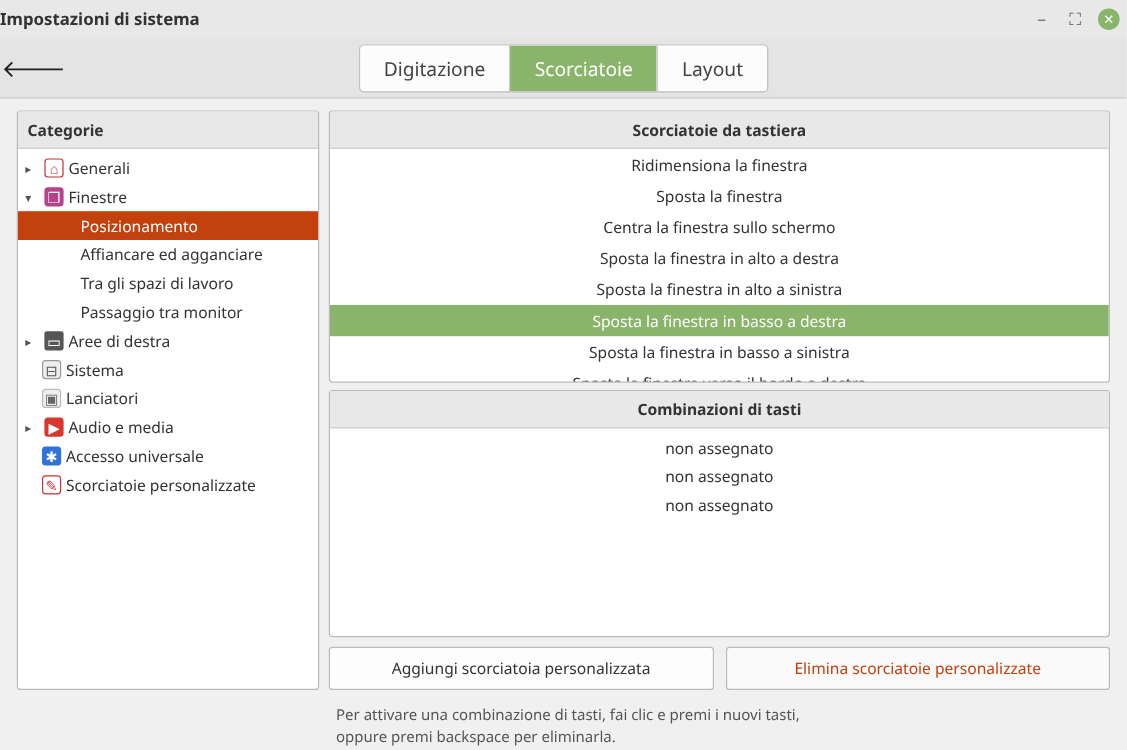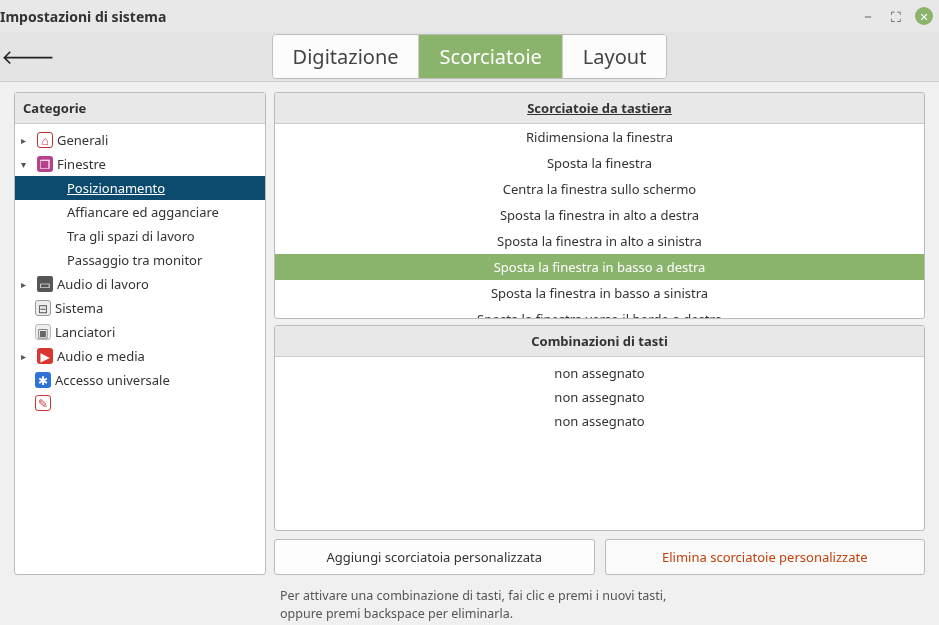--- a/index.html
+++ b/index.html
@@ -60,21 +60,21 @@
   position: absolute;
   left: 50%; transform: translateX(-50%);
   display: flex;
   border: 1px solid #bbb;
   border-radius: 4px;
   overflow: hidden;
   background: #fff;
 }
 .tab {
   padding: 8px 20px;
-  font-size: 20px;
+  font-size: 16px;
   color: #444;
   cursor: pointer;
   background: #fcfcfc;
 }
 .tab + .tab { border-left: 1px solid #ccc; }
 .tab.active {
   background: #8ab46c;
   color: #fff;
 }
 .main {
@@ -94,38 +94,38 @@
   background: #e8e8e8;
   border-bottom: 1px solid #ccc;
   padding: 6px 8px;
   font-weight: bold;
   text-align: left;
 }
 .cat-panel { width: 252px; }
 .cat-panel .panel-header { text-align: left; }
 .right-col { flex: 1; display: flex; flex-direction: column; gap: 6px; }
 .shortcuts-panel { flex: 1.1; overflow: hidden; display:flex; flex-direction:column;}
-.shortcuts-panel .panel-header { text-align: center; text-decoration: underline; }
+.shortcuts-panel .panel-header { text-align: center; }
 .combos-panel { flex: 1; display:flex;flex-direction:column;}
 .combos-panel .panel-header { text-align: center; }
 
 .tree {
   padding: 4px 0;
   overflow-y: auto;
   flex: 1;
 }
 .tree-item {
   display: flex;
   align-items: center;
   padding: 3px 6px;
   cursor: pointer;
   gap: 4px;
   min-height: 22px;
 }
-.tree-item.selected { background: #0c4a6e; color: #fff; text-decoration: underline; }
+.tree-item.selected { background: #c2410c; color: #fff; }
 .tree-indent-1 { padding-left: 20px; }
 .tree-indent-2 { padding-left: 52px; }
 .expander {
   width: 12px; font-size: 10px; color: #555;
   display:inline-block;
 }
 .tree-icon {
   width: 16px; height: 16px;
   display: inline-flex; align-items: center; justify-content: center;
   font-size: 12px;
@@ -229,41 +229,42 @@
       </div>
       <div class="tree-item tree-indent-2">
         <span>Tra gli spazi di lavoro</span>
       </div>
       <div class="tree-item tree-indent-2">
         <span>Passaggio tra monitor</span>
       </div>
       <div class="tree-item">
         <span class="expander">▸</span>
         <span class="tree-icon ic-aree">▭</span>
-        <span>Audio di lavoro</span>
+        <span>Aree di destra</span>
       </div>
       <div class="tree-item tree-indent-1">
         <span class="tree-icon ic-sistema">⊟</span>
         <span>Sistema</span>
       </div>
       <div class="tree-item tree-indent-1">
         <span class="tree-icon ic-lanciatori">▣</span>
         <span>Lanciatori</span>
       </div>
       <div class="tree-item">
         <span class="expander">▸</span>
         <span class="tree-icon ic-audio">▶</span>
         <span>Audio e media</span>
       </div>
       <div class="tree-item tree-indent-1">
         <span class="tree-icon ic-accesso">✱</span>
         <span>Accesso universale</span>
       </div>
       <div class="tree-item tree-indent-1">
         <span class="tree-icon ic-custom">✎</span>
+        <span>Scorciatoie personalizzate</span>
       </div>
     </div>
   </div>
 
   <div class="right-col">
     <div class="panel shortcuts-panel">
       <div class="panel-header">Scorciatoie da tastiera</div>
       <div class="shortcut-list">
         <div class="shortcut-item">Ridimensiona la finestra</div>
         <div class="shortcut-item">Sposta la finestra</div>

